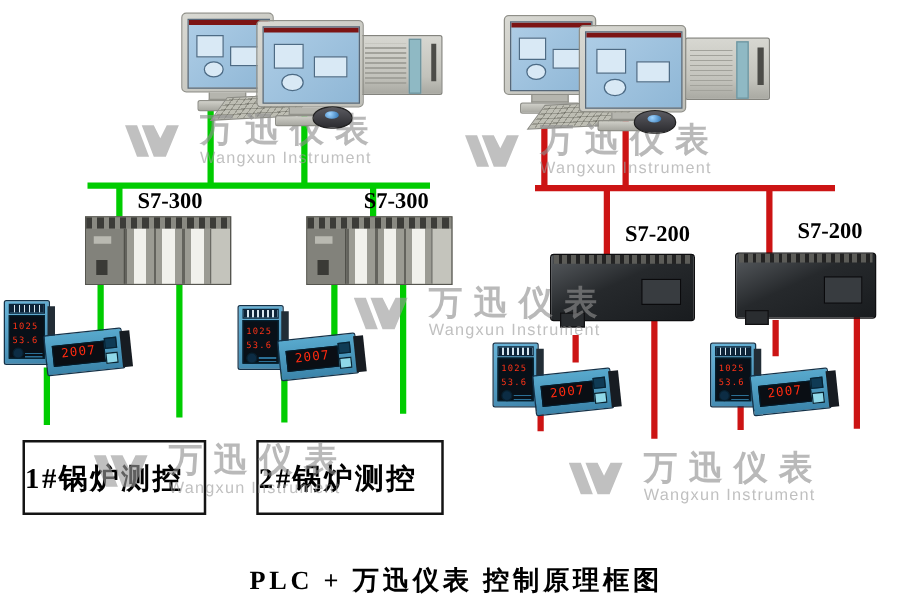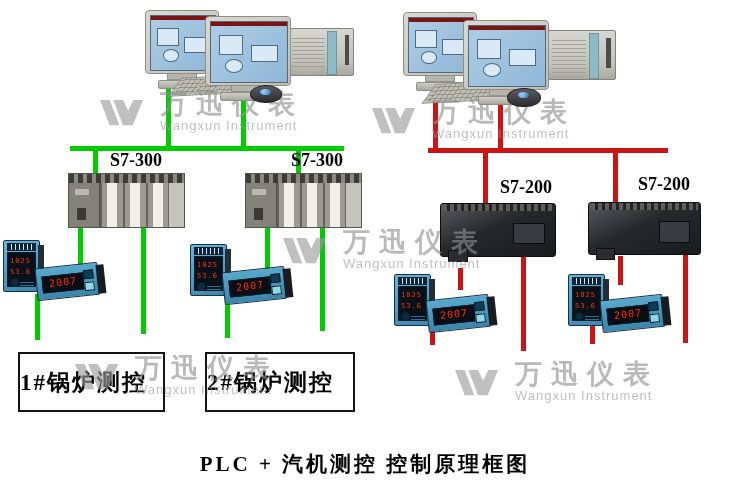--- a/index.html
+++ b/index.html
@@ -293,21 +293,21 @@
     </div>
   </div>
 
   <div class="station-box" style="left:18px;top:352px;width:147px;height:60px;">
     <span>1#锅炉测控</span>
   </div>
   <div class="station-box" style="left:205px;top:352px;width:150px;height:60px;">
     <span>2#锅炉测控</span>
   </div>
 
-  <div class="caption" style="top:450px;">PLC + 汽机测控 控制原理框图</div>
+  <div class="caption" style="top:450px;">PLC + 万迅仪表 控制原理框图</div>
 
   <div class="watermark" style="left:100px;top:90px;">
     <svg class="wm-logo" width="52" height="42" viewBox="0 0 70 44">
       <g fill="#9a9a9a">
           <path d="M0 6 L13 6 L26 40 L13 40 Z"></path>
           <path d="M18 6 L31 6 L38 20 L45 6 L58 6 L44 40 L31 40 Z"></path>
         </g>
     </svg>
     <div>
         <div class="wm-cn">万迅仪表</div>

